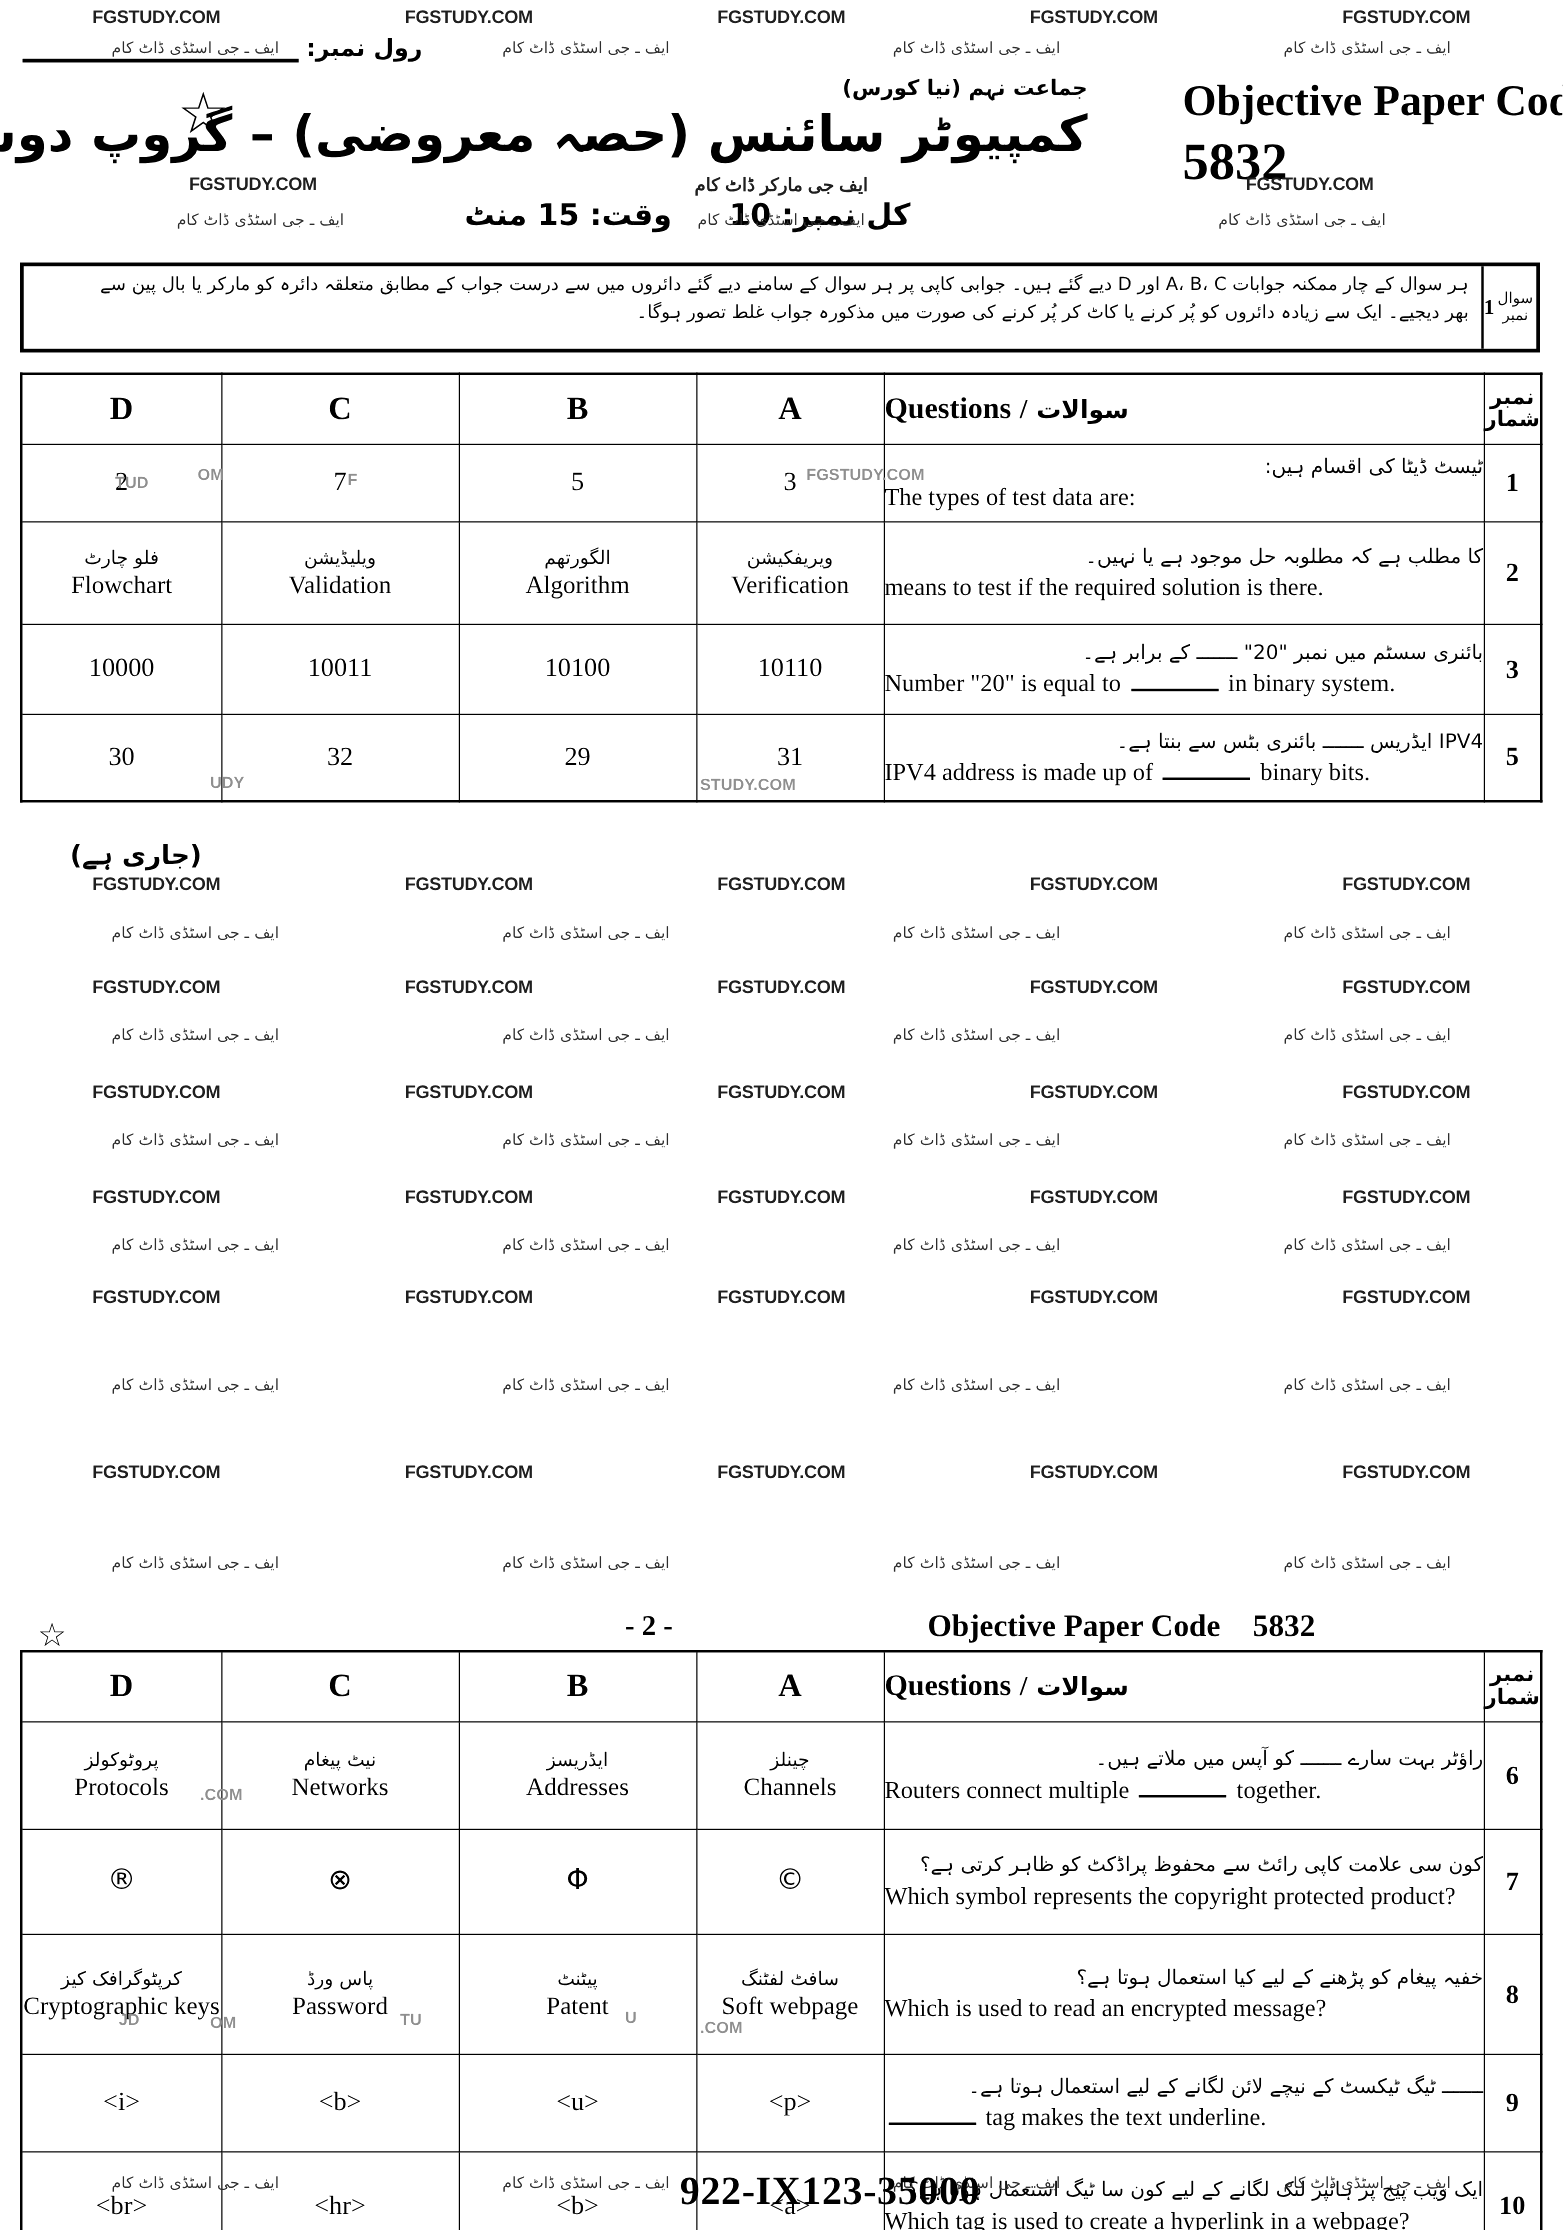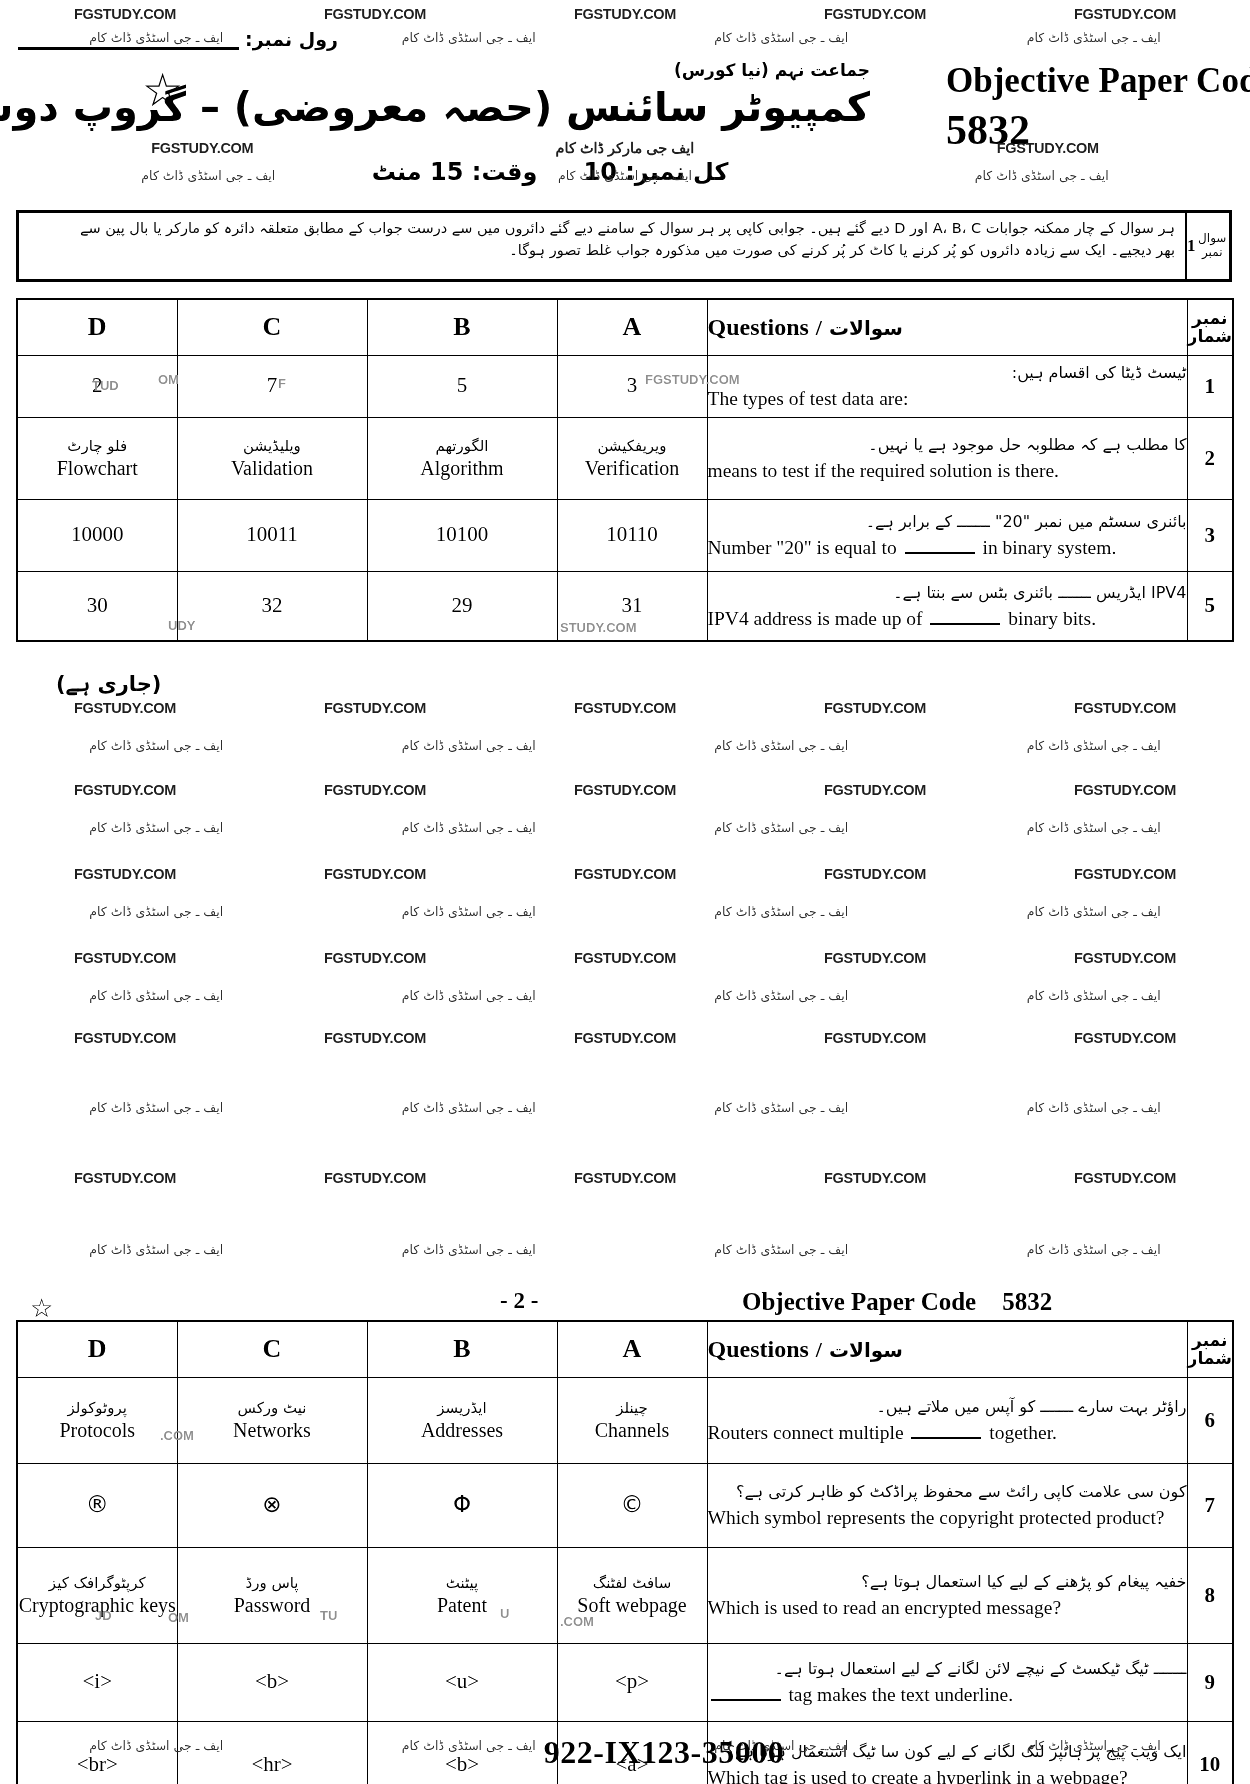--- a/index.html
+++ b/index.html
@@ -634,21 +634,21 @@
         <th class="hdr-cell hdr-no">نمبر شمار</th>
       </tr>
     </thead>
     <tbody id="tbody-2">
         <tr style="height: 86px;">
           <td class="optcell">
             <div class="opt-ur">پروٹوکولز</div>
             <div class="opt-en">Protocols</div>
           </td>
           <td class="optcell">
-            <div class="opt-ur">نیٹ ورکس</div>
+            <div class="opt-ur">نیٹ پیغام</div>
             <div class="opt-en">Networks</div>
           </td>
           <td class="optcell">
             <div class="opt-ur">ایڈریسز</div>
             <div class="opt-en">Addresses</div>
           </td>
           <td class="optcell">
             <div class="opt-ur">چینلز</div>
             <div class="opt-en">Channels</div>
           </td>

